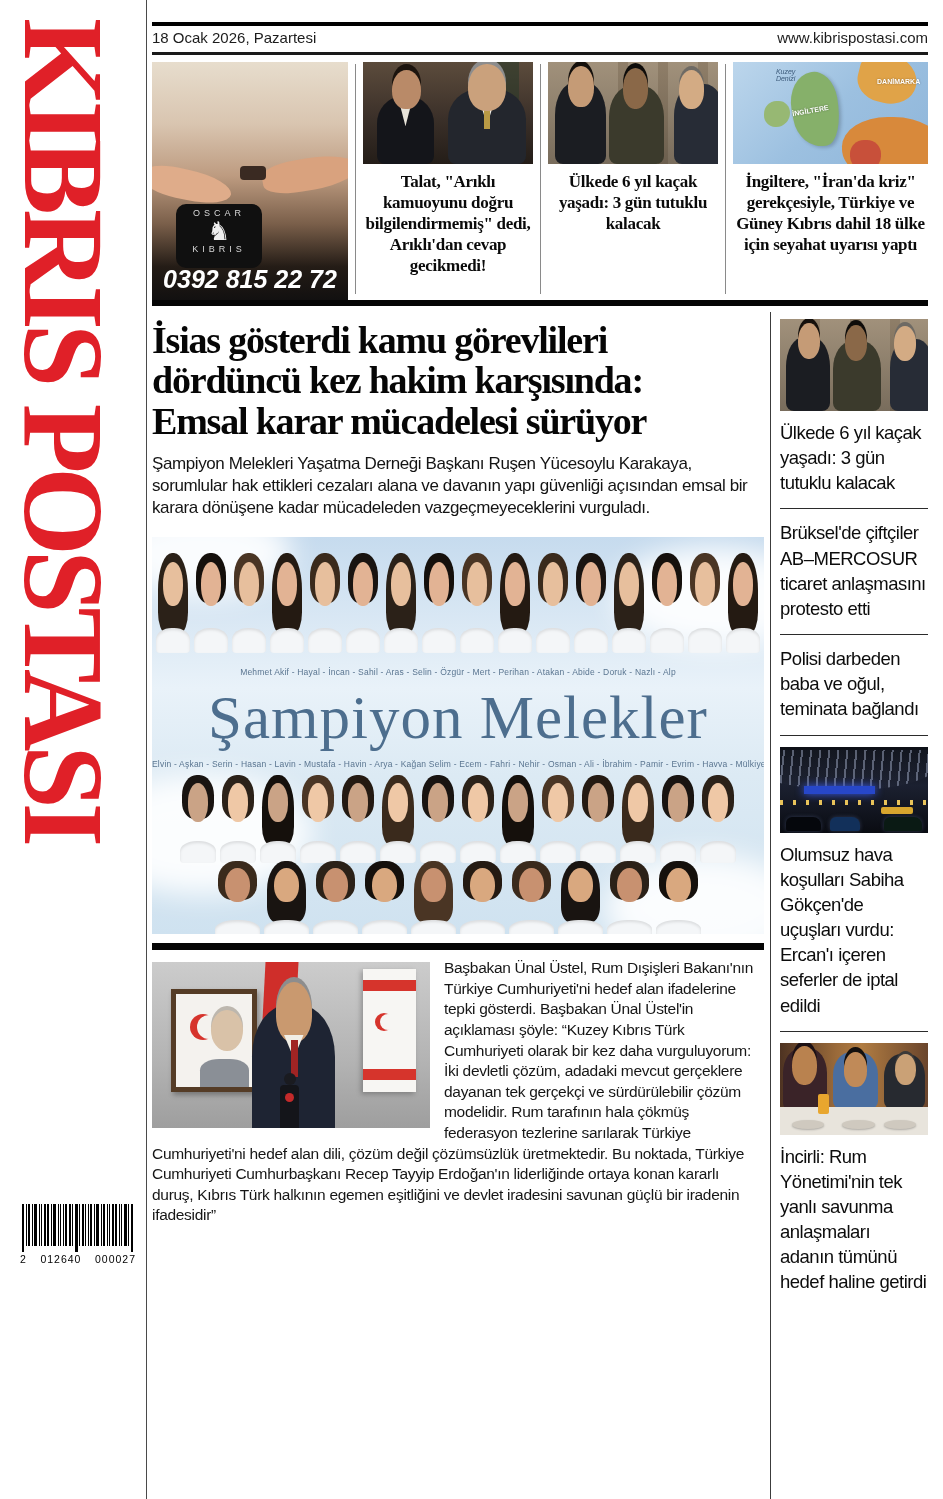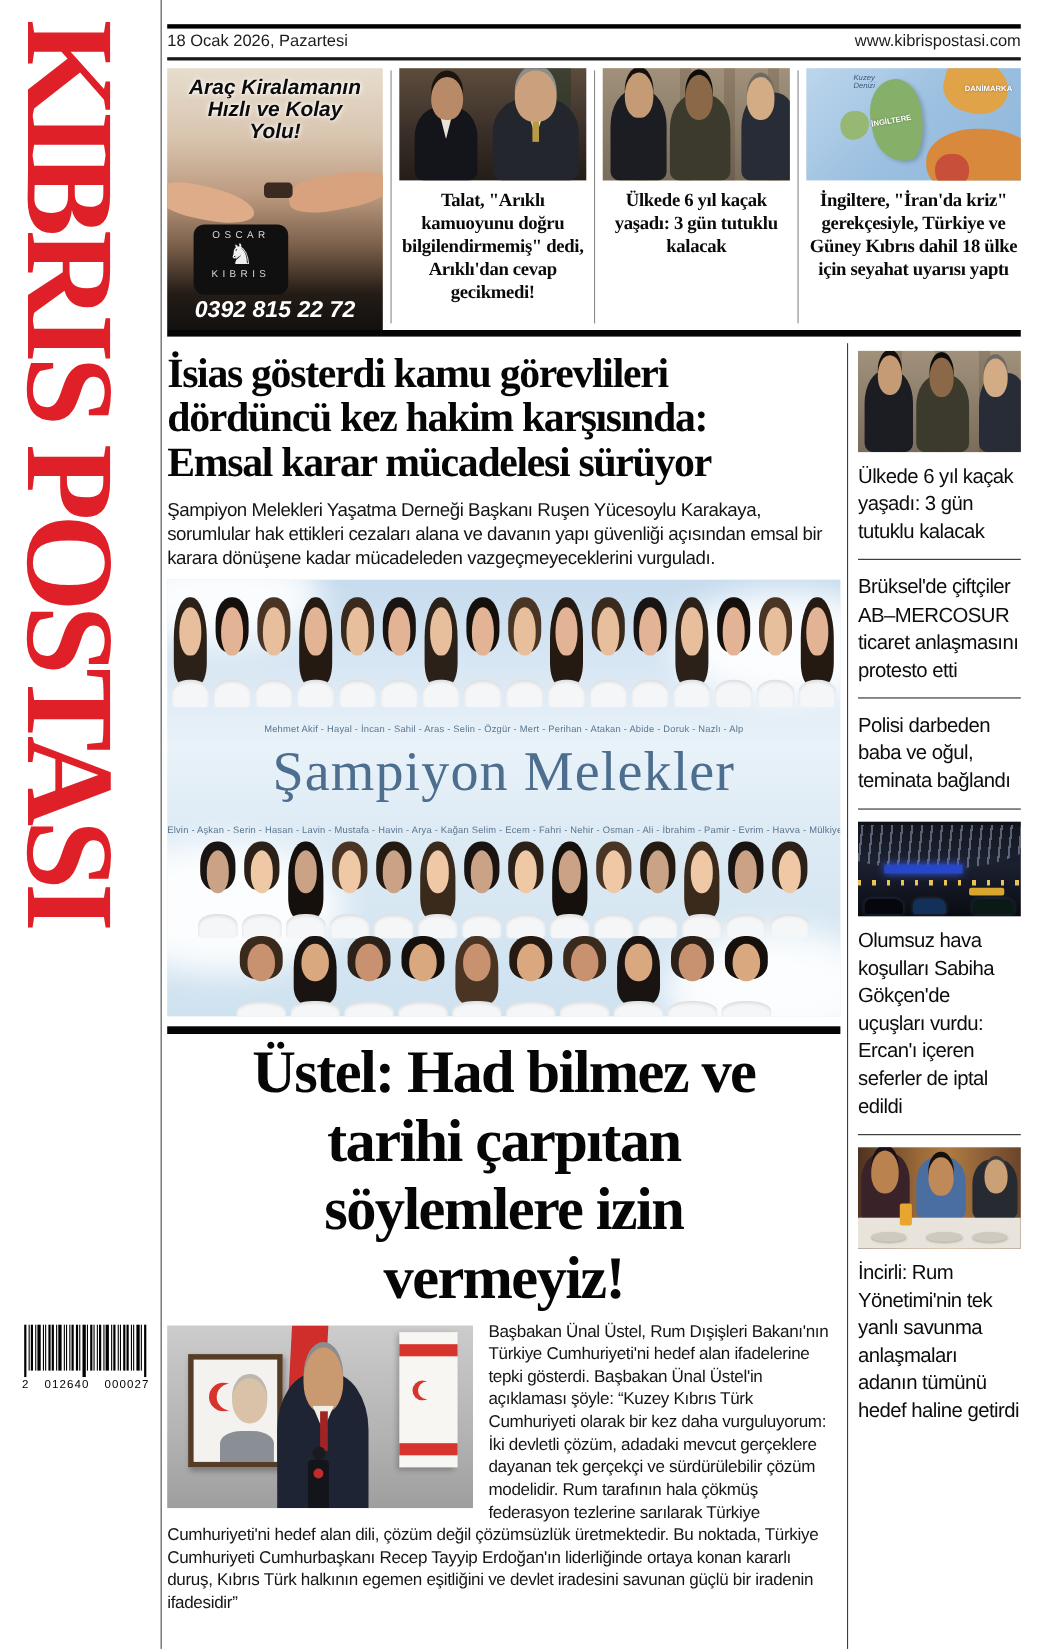--- a/index.html
+++ b/index.html
@@ -41,21 +41,21 @@
   .ad-hand{position:absolute;border-radius:40% 60% 55% 45%;background:#dca习;}
   .hand-l{left:-8px;top:108px;width:88px;height:30px;background:#dfac8a;transform:rotate(12deg);}
   .hand-r{right:-10px;top:96px;width:96px;height:32px;background:#d9a27e;transform:rotate(-10deg);}
   .key-blob{position:absolute;left:88px;top:104px;width:26px;height:14px;background:#3a2a22;border-radius:4px;}
   .ad-logo{position:absolute;left:24px;top:142px;width:86px;height:64px;background:#101010;
       border-radius:10px;text-align:center;color:#d8d8d8;z-index:2;}
   .ad-logo .lg-top{font-size:9px;letter-spacing:4px;margin-top:4px;}
   .ad-logo .horse{font-size:26px;line-height:1;color:#efefef;}
   .ad-logo .lg-bot{font-size:9px;letter-spacing:4px;}
   .ad-phone{position:absolute;left:0;right:0;bottom:6px;text-align:center;color:#fff;
-      font-weight:bold;font-style:italic;font-size:21px;z-index:2;}
+      font-weight:bold;font-style:italic;font-size:25px;z-index:2;}
 
   
   .fig{position:absolute;border-radius:40% 40% 8px 8px;}
   .fhead{position:absolute;border-radius:50% 50% 46% 46%;}
 
   
   .ph-talat{background:linear-gradient(180deg,#5c4c3c 0%,#3b3029 55%,#241d18 100%);}
   .ph-talat .panel{position:absolute;right:8%;top:0;width:18%;height:60%;background:#2c3a2a;opacity:.6;}
   .m1{left:8%;bottom:0;width:34%;height:66%;background:#14151a;}
   .m1h{left:17%;top:8%;width:17%;height:38%;background:#b98a68;box-shadow:0 -6px 0 0 #1c140e;}
@@ -92,35 +92,35 @@
 
   
   .rule-heavy1{left:152px;top:300px;width:776px;height:6px;background:#050505;}
   .vrule-main{position:absolute;left:770px;top:312px;bottom:0;width:1px;background:#3c3c3c;}
   .main-col{position:absolute;left:152px;top:312px;width:612px;}
   .headline1{margin-top:8px;font-family:"Liberation Serif",serif;font-weight:bold;
       font-size:38px;line-height:1.06;letter-spacing:-1.2px;color:#060606;}
   .lede{margin-top:12px;font-size:17px;line-height:1.3;letter-spacing:-0.4px;color:#141414;}
 
   
-  .memorial{margin-top:8px;position:relative;height:397px;overflow:hidden;
+  .memorial{margin-top:18px;position:relative;height:397px;overflow:hidden;
       background:linear-gradient(180deg,#c6dbee 0%,#e9f2f9 38%,#dcea f4 60%,#cfe2f0 100%);
       background:linear-gradient(180deg,#c6dbee 0%,#e9f2f9 38%,#dceaf4 60%,#cfe2f0 100%);}
   .cloud{position:absolute;background:rgba(255,255,255,.9);border-radius:50%;filter:blur(14px);}
   .frow{position:absolute;left:0;right:0;display:flex;justify-content:center;z-index:2;}
   .face{position:relative;flex:0 0 auto;}
   .face .hair{position:absolute;top:0;left:8%;width:84%;height:50%;border-radius:46% 46% 38% 38%;}
   .face.long .hair{height:80%;border-radius:46% 46% 26% 26%;}
   .face .skin{position:absolute;top:9%;left:23%;width:54%;height:44%;border-radius:50% 50% 46% 46%;}
   .face .torso{position:absolute;bottom:0;left:2%;width:96%;height:25%;
       border-radius:46% 46% 4px 4px;background:#f4f6f8;box-shadow:inset 0 2px 3px rgba(0,0,0,.10);}
   .mem-names{position:absolute;left:0;right:0;text-align:center;font-size:8.5px;color:#5a7590;
       white-space:nowrap;overflow:hidden;z-index:3;letter-spacing:0.2px;}
   .mem-title{position:absolute;left:0;right:0;top:146px;text-align:center;z-index:3;
-      font-family:"Liberation Serif",serif;font-size:51px;color:#4d6e8e;letter-spacing:1px;}
+      font-family:"Liberation Serif",serif;font-size:61px;color:#4d6e8e;letter-spacing:1px;}
 
   .rule-heavy2{margin-top:9px;height:7px;background:#050505;}
   .headline2{margin-top:4px;text-align:center;font-family:"Liberation Serif",serif;font-weight:bold;
       font-size:55px;line-height:1.13;letter-spacing:-1.5px;color:#060606;}
 
   .article{margin-top:8px;font-size:15.5px;line-height:1.33;letter-spacing:-0.3px;color:#161616;}
   .article .ustel-photo{float:left;width:278px;height:166px;margin:4px 14px 4px 0;position:relative;
       overflow:hidden;background:linear-gradient(180deg,#cccccc 0%,#b3b3b3 60%,#9e9e9e 100%);}
   .frame{position:absolute;left:7%;top:16%;width:27%;height:56%;background:#f4f2ee;
       border:5px solid #553c26;box-shadow:2px 3px 5px rgba(0,0,0,.3);}
@@ -253,23 +253,20 @@
   <div class="rule rule-top"></div>
   <div class="date-row">
     <span>18 Ocak 2026, Pazartesi</span>
     <span>www.kibrispostasi.com</span>
   </div>
   <div class="rule rule-2"></div>
 
   <div class="top-row">
 
     <div class="ad">
-      <div class="ad-title pre">Araç Kiralamanın
-Hızlı ve Kolay
-Yolu!</div>
       <div class="ad-hand hand-l"></div>
       <div class="ad-hand hand-r"></div>
       <div class="key-blob"></div>
       <div class="ad-logo">
         <div class="lg-top">OSCAR</div>
         <div class="horse">♞</div>
         <div class="lg-bot">KIBRIS</div>
       </div>
       <div class="ad-phone">0392 815 22 72</div>
     </div>
@@ -544,24 +541,20 @@
           </div>
           <div class="face" style="width: 46px; height: 78px;">
             <span class="hair" style="background:#15100c"></span>
             <span class="skin" style="background:#d9a87f"></span>
             <span class="torso"></span>
           </div>
         </div>
     </div>
 
     <div class="rule-heavy2"></div>
-    <div class="headline2 pre">Üstel: Had bilmez ve
-tarihi çarpıtan
-söylemlere izin
-vermeyiz!</div>
 
     <div class="article">
       <div class="ustel-photo">
         <div class="tr-flag"></div>
         <div class="frame">
             <span class="crescent"></span>
             <span class="por-head"></span>
             <span class="por-body"></span>
           </div>
         <div class="kk-flag">

